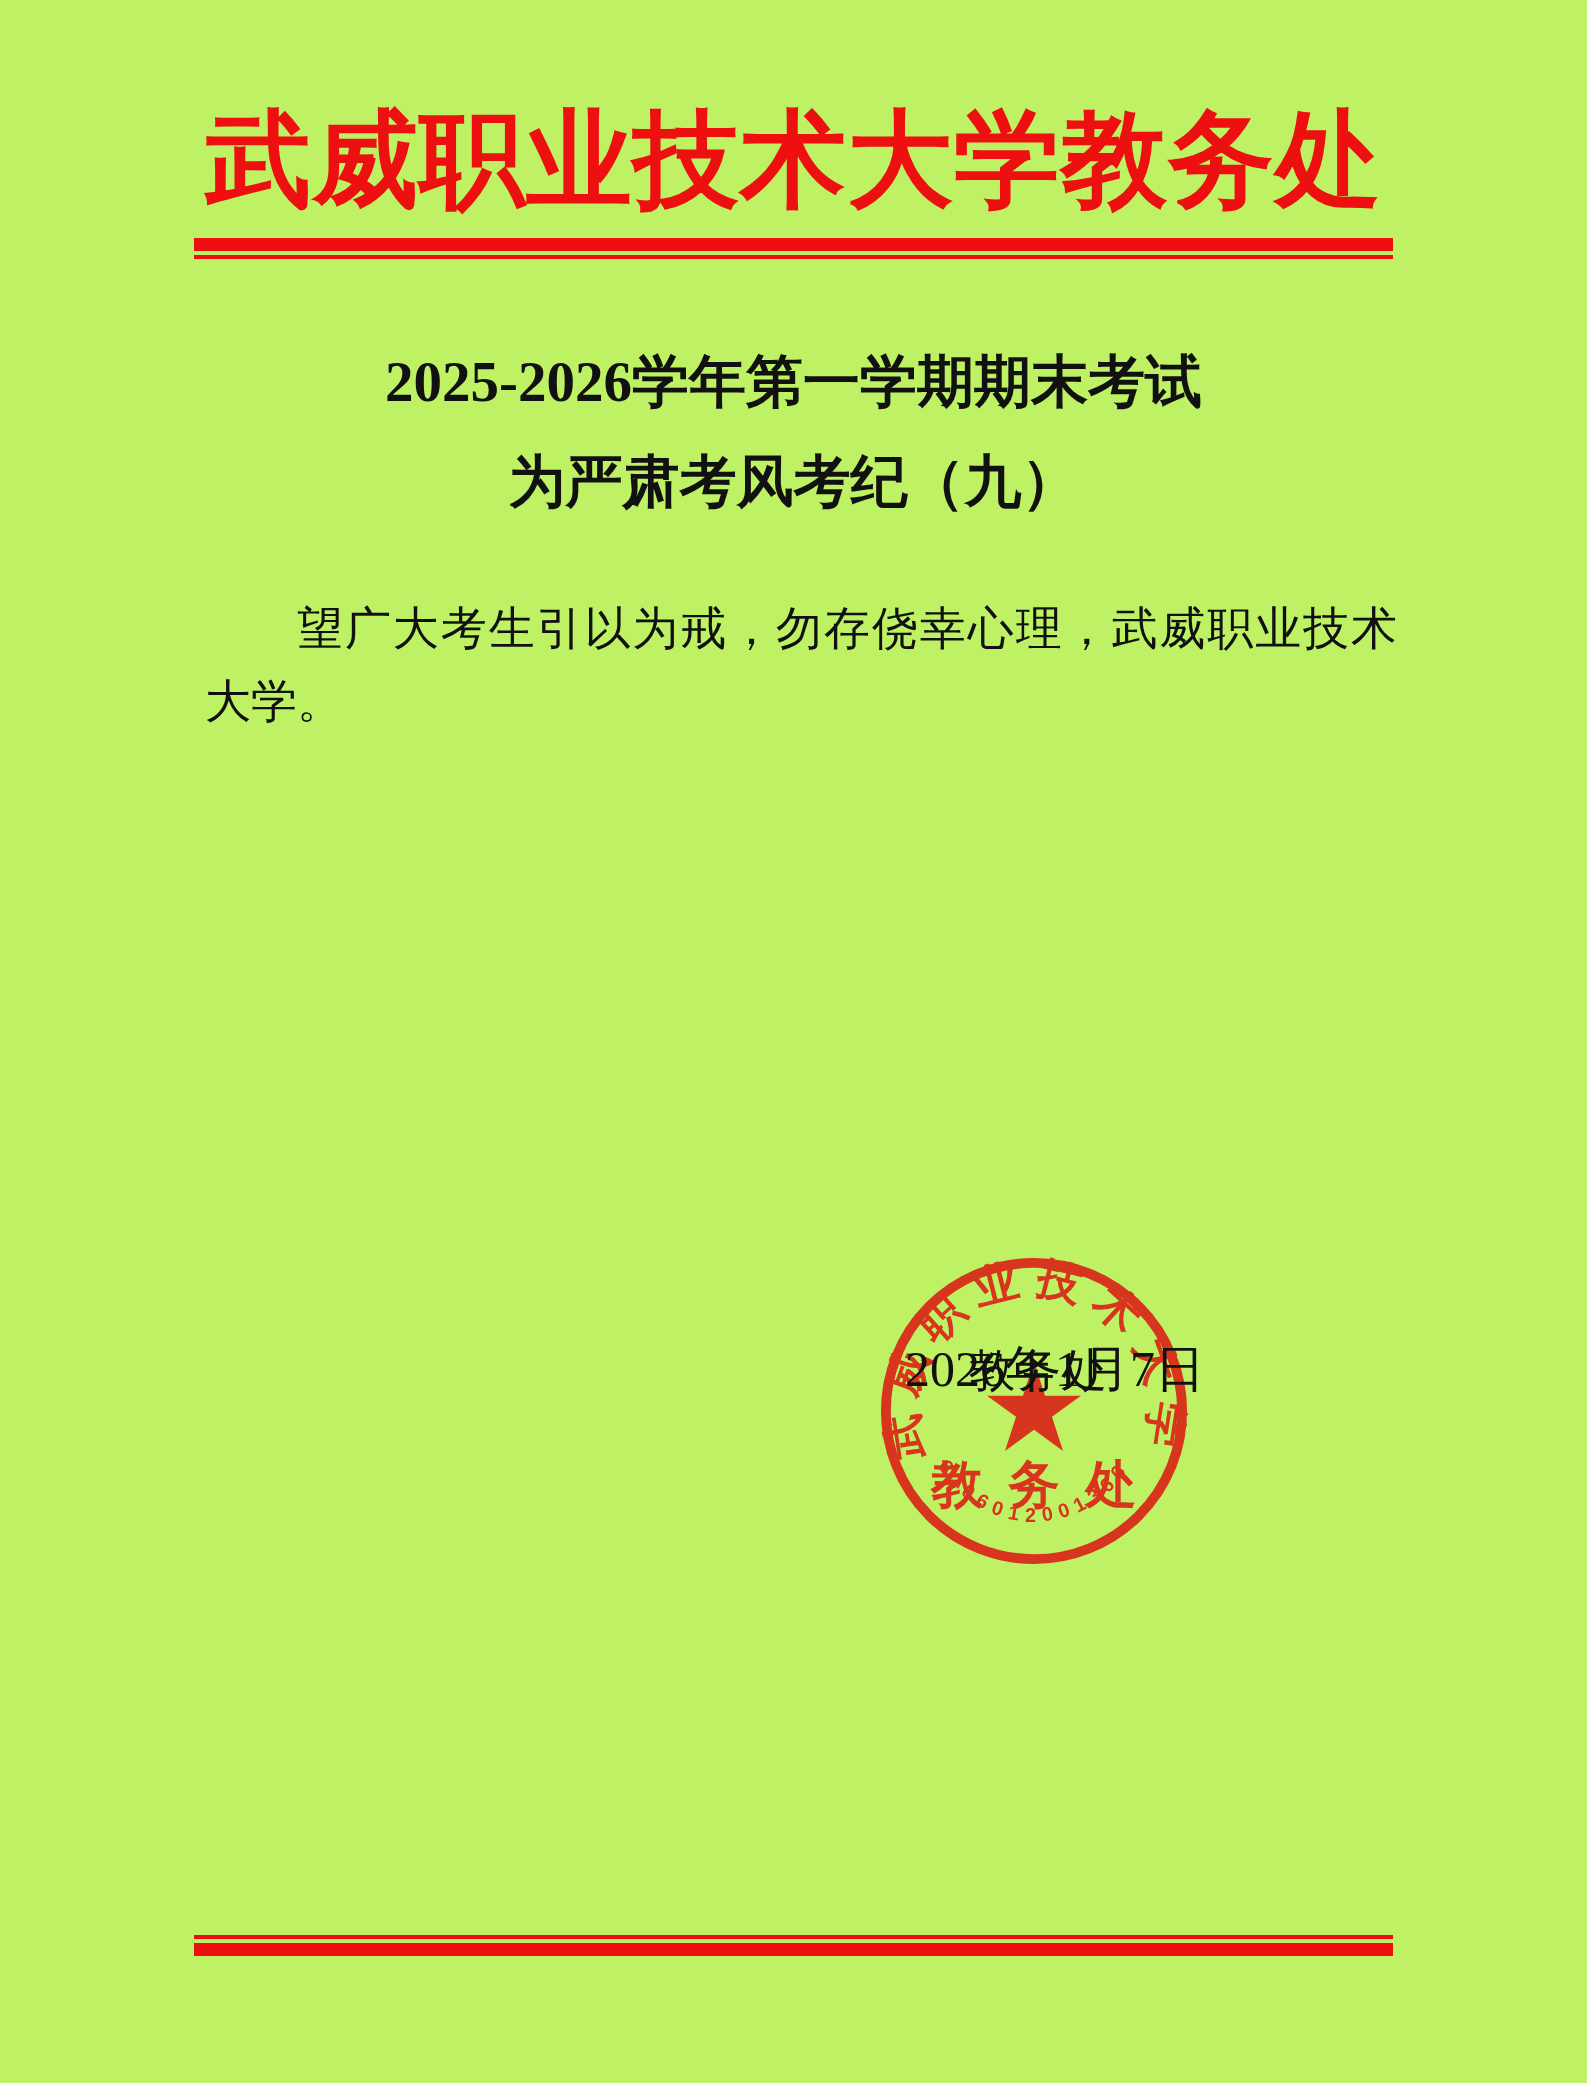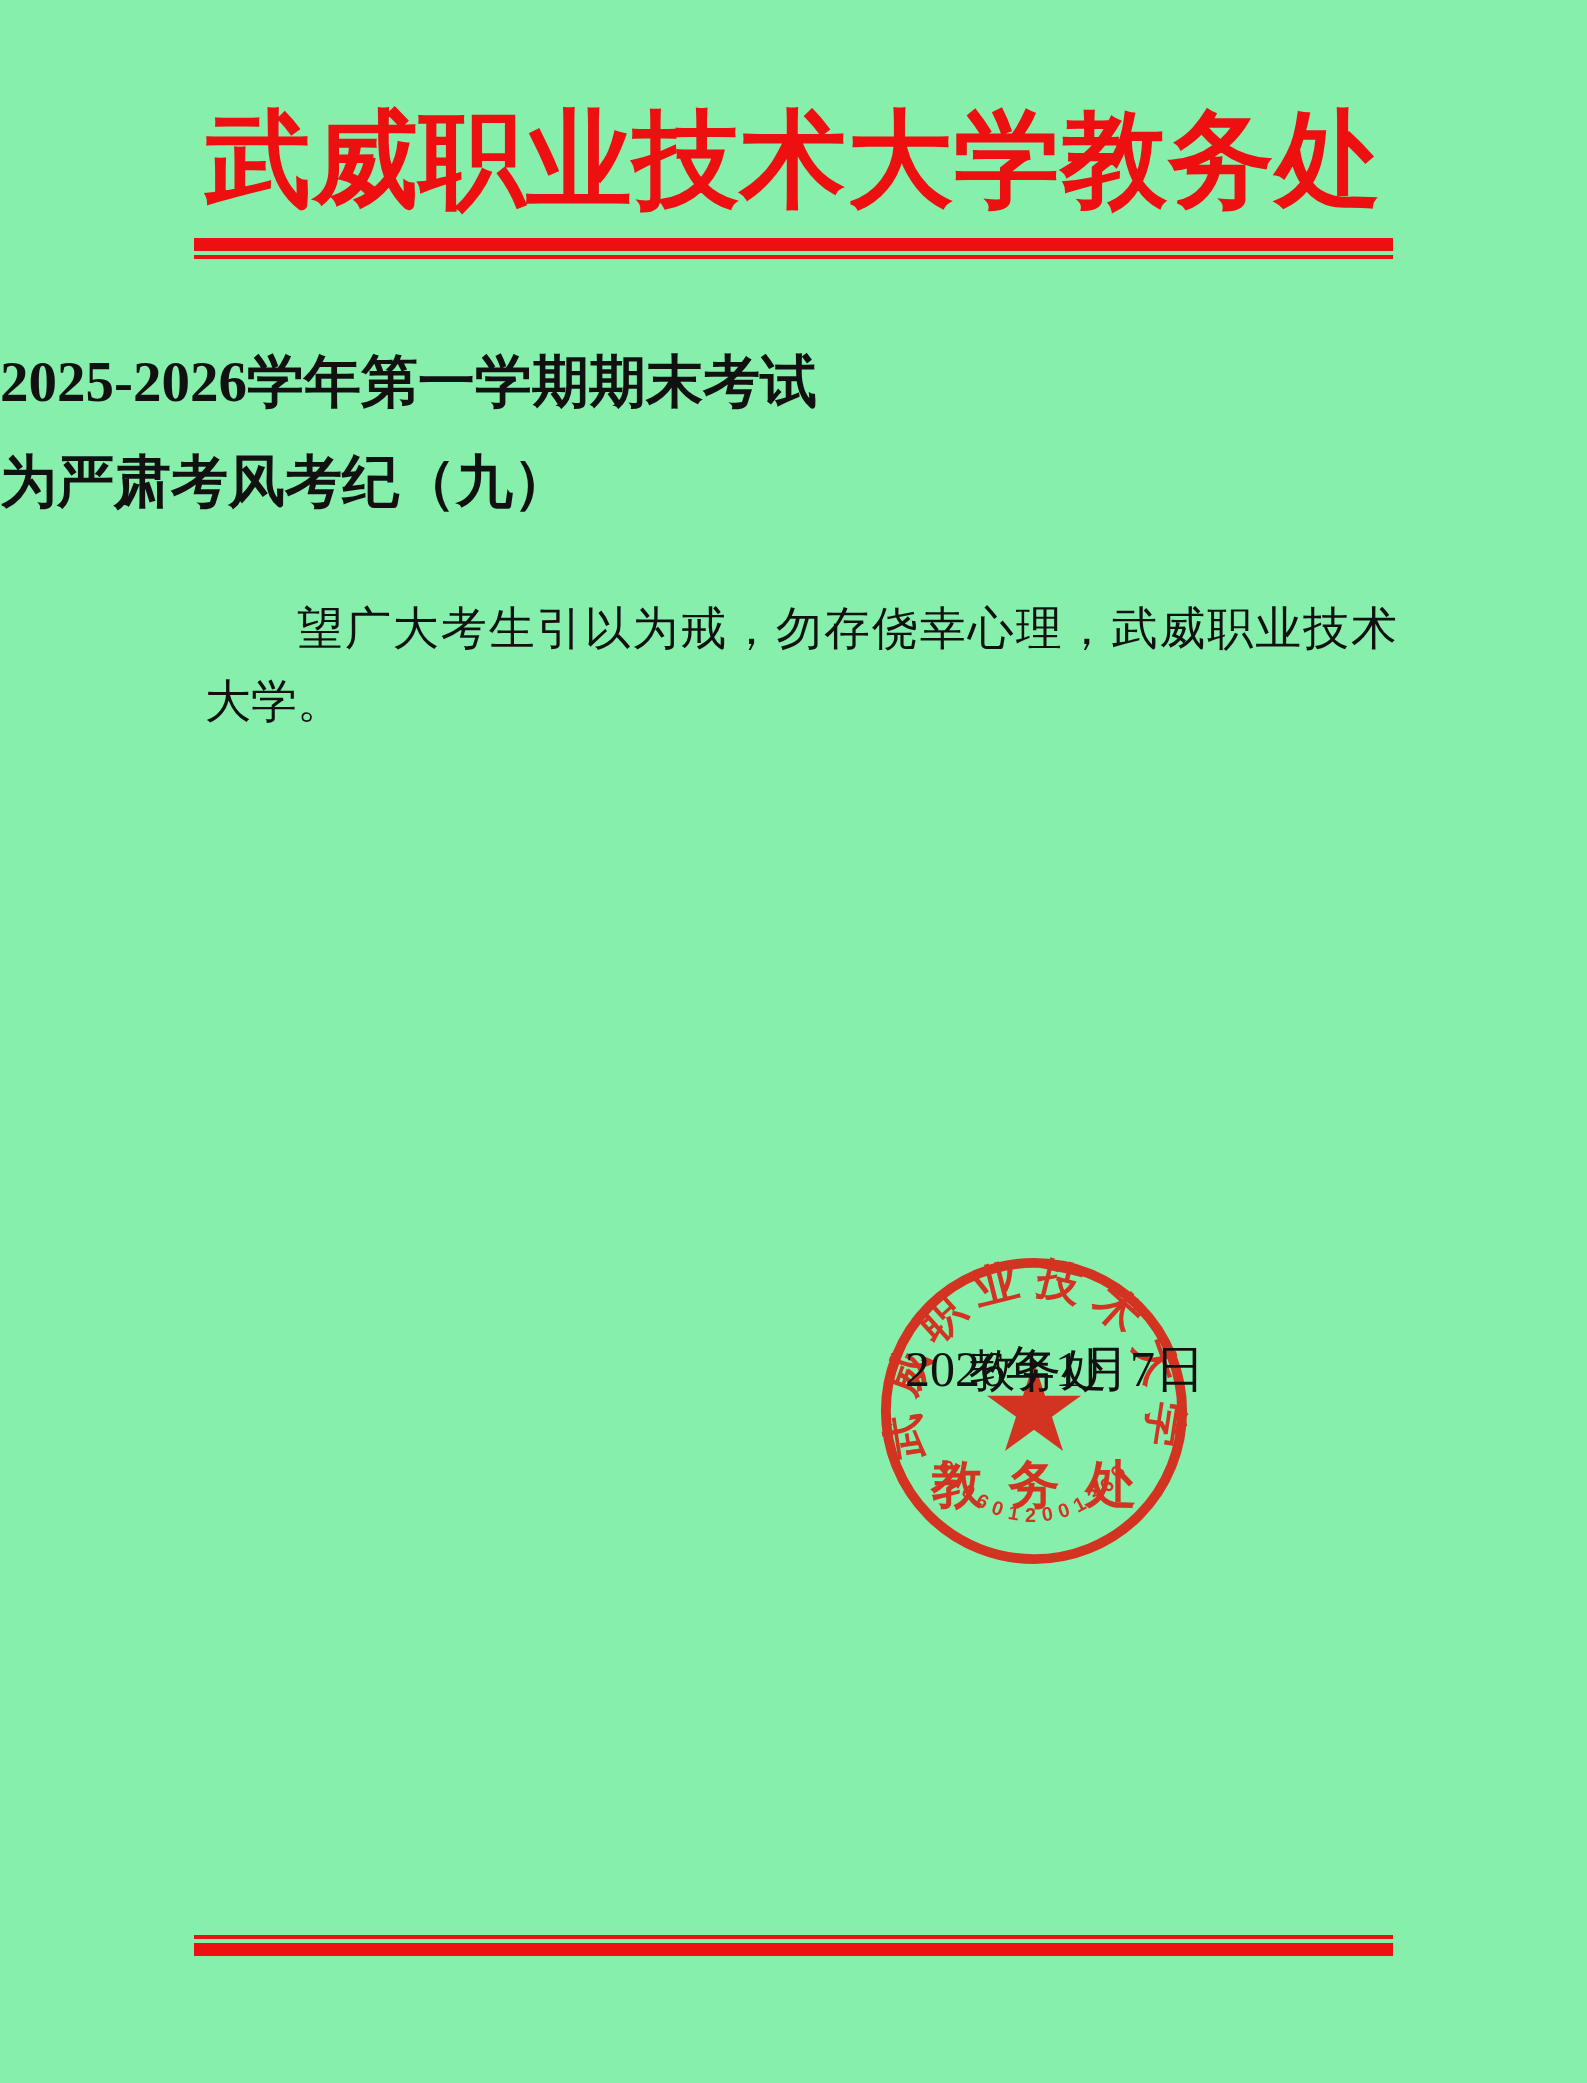--- a/index.html
+++ b/index.html
@@ -4,21 +4,21 @@
 <style>
   html, body {
     margin: 0;
     padding: 0;
     background: #ffffff;
   }
   .page {
     position: relative;
     width: 1587px;
     height: 2083px;
-    background: #86efac;
+    background: #bef264;
     overflow: hidden;
     font-family: "Liberation Serif", "DejaVu Serif", serif;
     color: #1a1a1a;
   }
 
   
   .letterhead {
     position: absolute;
     top: 96px;
     left: 0;
@@ -41,20 +41,21 @@
   .rule-thick { width: 100%; height: 13px; background: #ee1010; }
   .rule-thin  { width: 100%; height: 4px;  background: #ee1010; }
   .rule-gap   { width: 100%; height: 4px;  background: transparent; }
 
   
   .doc-title {
     position: absolute;
     top: 332px;
     left: 0;
     width: 100%;
+    text-align: center;
     font-size: 57px;
     line-height: 100px;
     font-weight: bold;
     color: #111111;
     font-family: Liberation Serif, serif;
   }
 
   
   .body-text {
     position: absolute;

